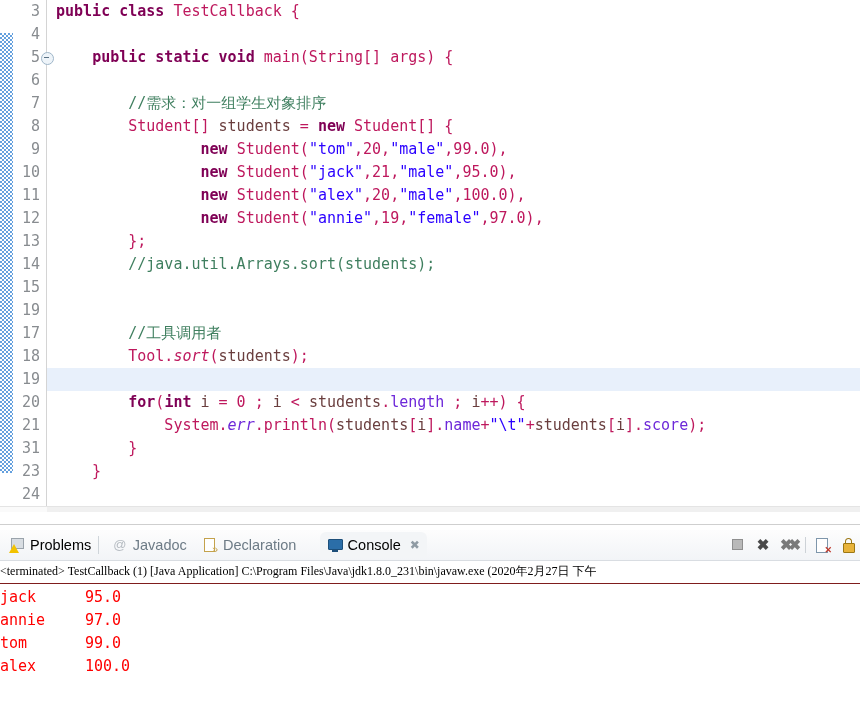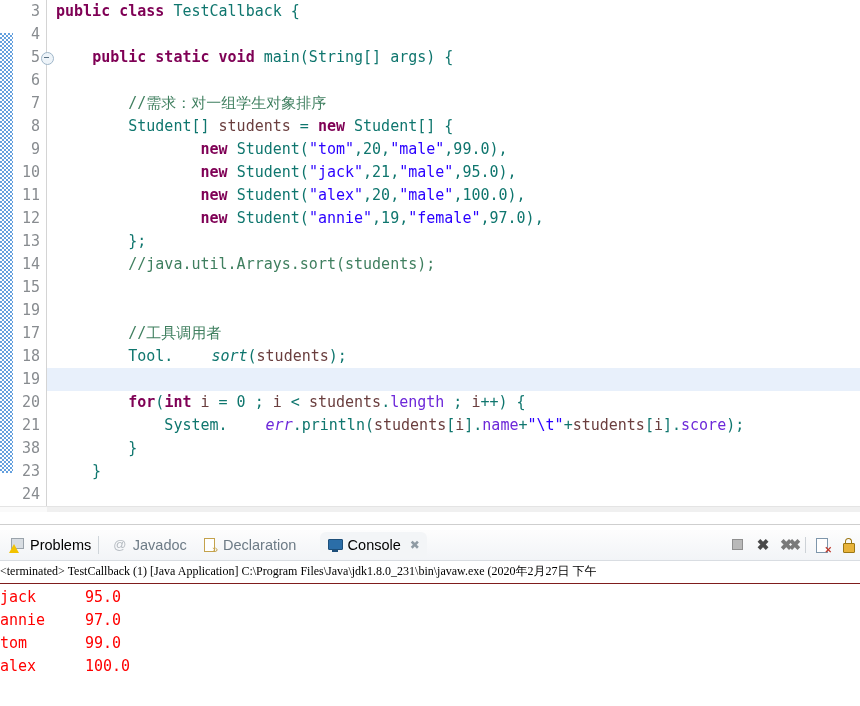--- a/index.html
+++ b/index.html
@@ -62,22 +62,22 @@
   }
   .cl { height:23px; padding-left:9px; }
   .cl.current { background:#e8f0fb; }
 
   
   .kw   { color:#7f0055; font-weight:bold; }
   .str  { color:#2a00ff; }
   .cmt  { color:#3f7f5f; }
   .fld  { color:#6d28d9; }
   .loc  { color:#6a3e3e; }
-  .stm  { font-style:italic;margin-left:38px; }
-  .plain{ color:#0f766e; }
+  .stm  { font-style:italic; }
+  .plain{ color:#be185d; }
 
   
   #editor-hscroll {
     position:absolute; left:47px; top:506px; width:813px; height:18px;
     background:#f0f0f0; border-top:1px solid #e4e4e4;
   }
   #hscroll-left-arrow {
     position:absolute; left:0px; top:0px; width:22px; height:18px;
     color:#c6c6c6; font-size:15px; text-align:center; line-height:17px;
     font-family:"DejaVu Sans",sans-serif;
@@ -215,21 +215,21 @@
           <div>12</div>
           <div>13</div>
           <div>14</div>
           <div>15</div>
           <div>19</div>
           <div>17</div>
           <div>18</div>
           <div>19</div>
           <div>20</div>
           <div>21</div>
-          <div>38</div>
+          <div>31</div>
           <div>23</div>
           <div>24</div>
           <div>25</div>
         </div>
     </div>
 
     <div id="fold-col">
         <div class="fold-marker" style="top: 52px; left: 0px;"></div>
       </div>
 

